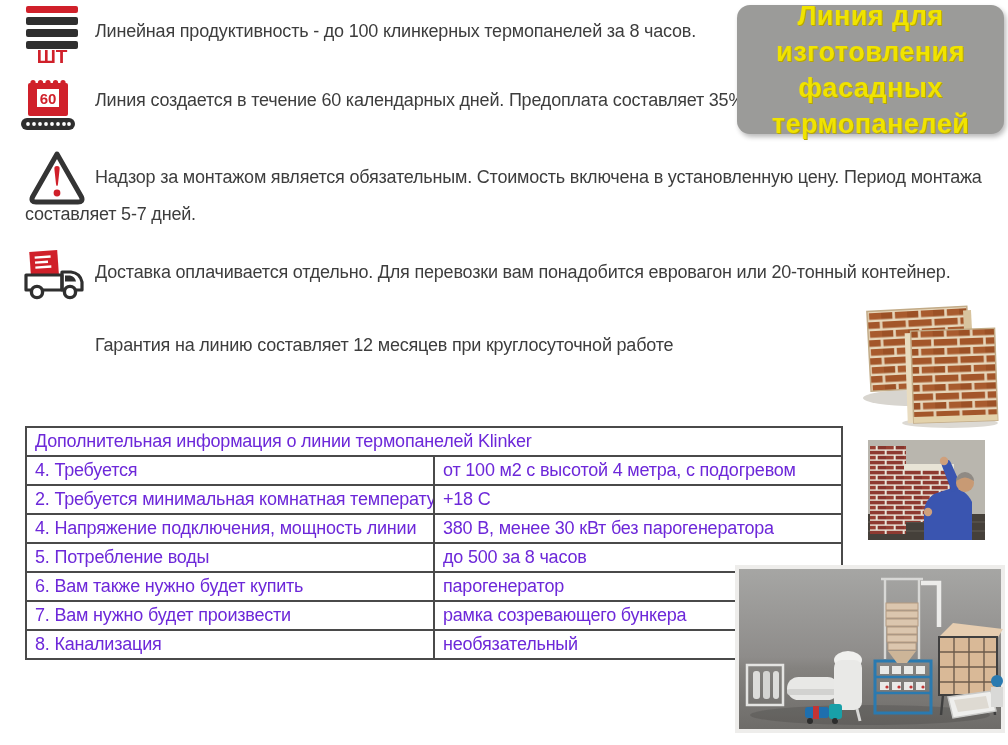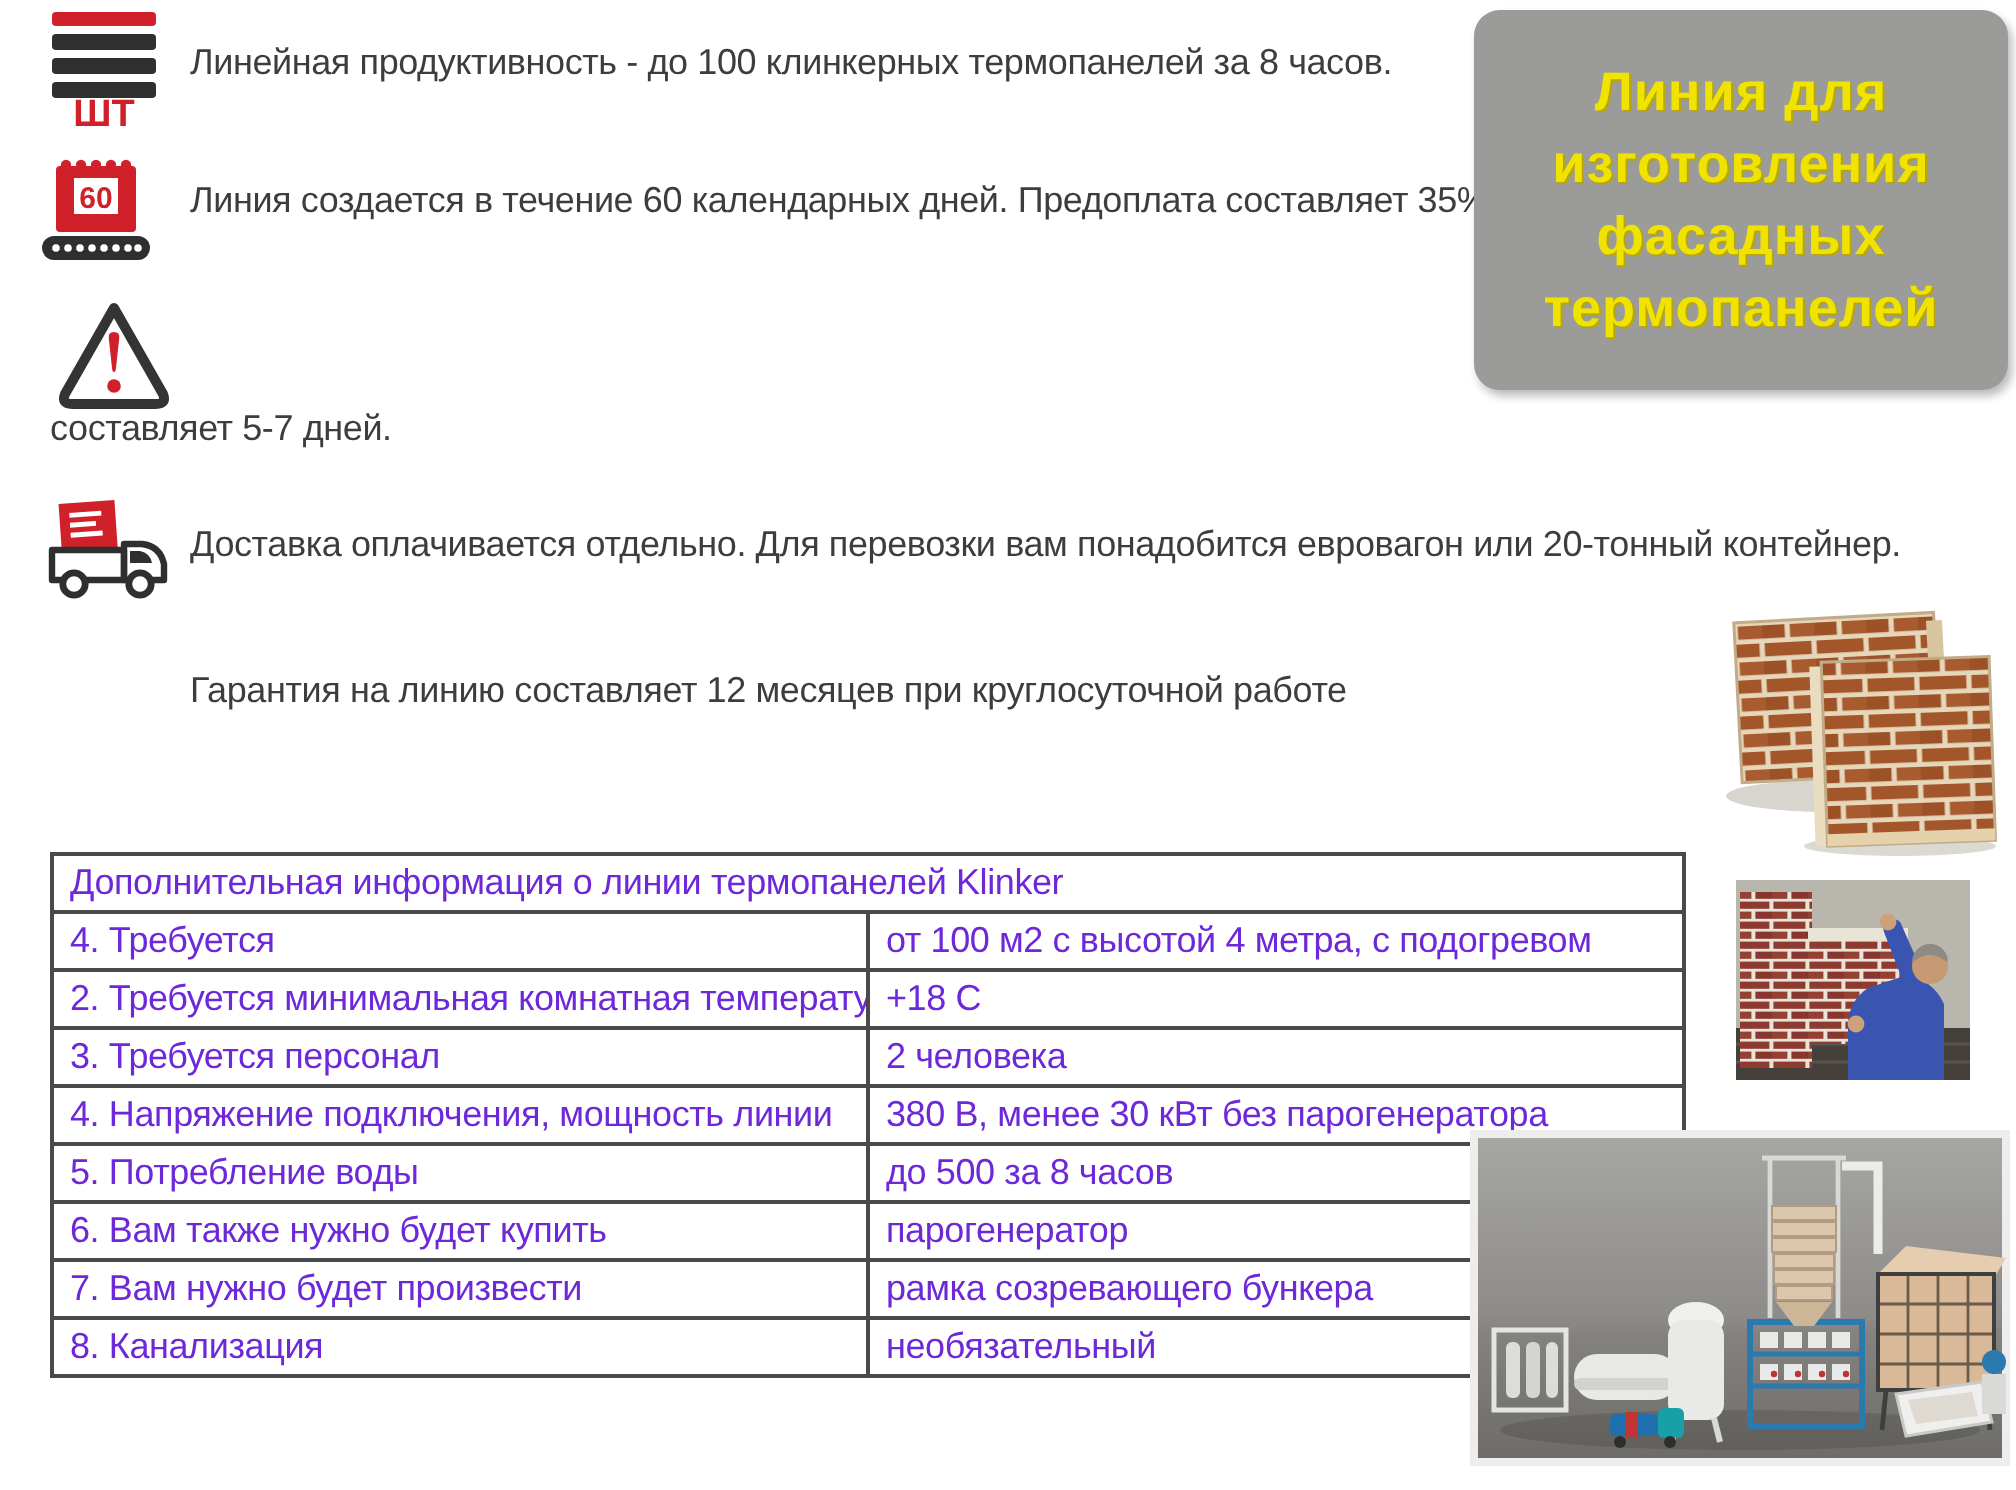--- a/index.html
+++ b/index.html
@@ -2,21 +2,21 @@
 <html><head>
 <meta charset="utf-8">
 <style>
   html,body{margin:0;padding:0;background:#fff;}
   .page{position:relative;width:1008px;height:745px;background:#ffffff;overflow:hidden;
         font-family:"Liberation Sans",sans-serif;color:#3d3d3d;}
   .abs{position:absolute;}
   .feature-text{font-size:18px;line-height:22px;letter-spacing:-0.2px;color:#3d3d3d;white-space:nowrap;}
   .icon-box svg{display:block;}
   
-  .banner{left:737px;top:5px;width:267px;height:190px;background:#9b9b99;border-radius:13px;
+  .banner{left:737px;top:5px;width:267px;height:129px;background:#9b9b99;border-radius:13px;
           box-shadow:2px 3px 5px rgba(0,0,0,0.28);display:flex;flex-direction:column;
           align-items:center;justify-content:center;}
   .banner div{font-size:27px;font-weight:bold;line-height:36px;color:#f0e300;
               text-shadow:1px 1px 0 #b8a700;letter-spacing:0.5px;}
   
   .info-table{left:25px;top:426px;}
   table{border-collapse:collapse;table-layout:fixed;width:818px;}
   td{border:2px solid #4a4a4a;font-size:18px;letter-spacing:-0.2px;color:#6d28d9;
      padding:2px 0 2px 8px;height:23px;white-space:nowrap;overflow:hidden;}
   td.lbl{width:457px;}
@@ -64,20 +64,21 @@
   </div>
   <div class="abs feature-text" style="left:95px;top:89px">Линия создается в течение 60 календарных дней. Предоплата составляет 35%.</div>
 
   <div class="abs icon-box" style="left:28px;top:150px">
     <svg width="58" height="56" viewBox="0 0 58 56">
       <path d="M29 4 L53.5 47 Q55.5 52 50 52 H8 Q2.5 52 4.5 47 Z" fill="none" stroke="#343434" stroke-width="5" stroke-linejoin="round"></path>
       <path d="M29 16 q3 0 2.6 3.2 L30 34 q-0.2 2 -1 2 t-1 -2 L26.4 19.2 Q26 16 29 16 Z" fill="#d0202a"></path>
       <circle cx="29" cy="43" r="3.4" fill="#d0202a"></circle>
     </svg>
   </div>
+  <div class="abs feature-text" style="left:95px;top:166px">Надзор за монтажом является обязательным. Стоимость включена в установленную цену. Период монтажа</div>
   <div class="abs feature-text" style="left:25px;top:203px">составляет 5-7 дней.</div>
 
   <div class="abs icon-box" style="left:18px;top:248px">
     <svg width="68" height="54" viewBox="0 0 68 54">
       <g transform="rotate(-4 26 14)">
         <rect x="12" y="3" width="28" height="24" fill="#d0202a"></rect>
         <line x1="17" y1="9" x2="33" y2="9" stroke="#ffffff" stroke-width="2.4"></line>
         <line x1="17" y1="14" x2="30" y2="14" stroke="#ffffff" stroke-width="2.4"></line>
         <line x1="17" y1="19" x2="33" y2="19" stroke="#ffffff" stroke-width="2.4"></line>
       </g>
@@ -157,24 +158,20 @@
       </tr>
       <tr>
         <td class="lbl">4. Требуется</td>
         <td class="val">от 100 м2 с высотой 4 метра, с подогревом</td>
       </tr>
       <tr>
         <td class="lbl">2. Требуется минимальная комнатная температура</td>
         <td class="val">+18 С</td>
       </tr>
       <tr>
-        <td class="lbl">3. Требуется персонал</td>
-        <td class="val">2 человека</td>
-      </tr>
-      <tr>
         <td class="lbl">4. Напряжение подключения, мощность линии</td>
         <td class="val">380 В, менее 30 кВт без парогенератора</td>
       </tr>
       <tr>
         <td class="lbl">5. Потребление воды</td>
         <td class="val">до 500 за 8 часов</td>
       </tr>
       <tr>
         <td class="lbl">6. Вам также нужно будет купить</td>
         <td class="val">парогенератор</td>

